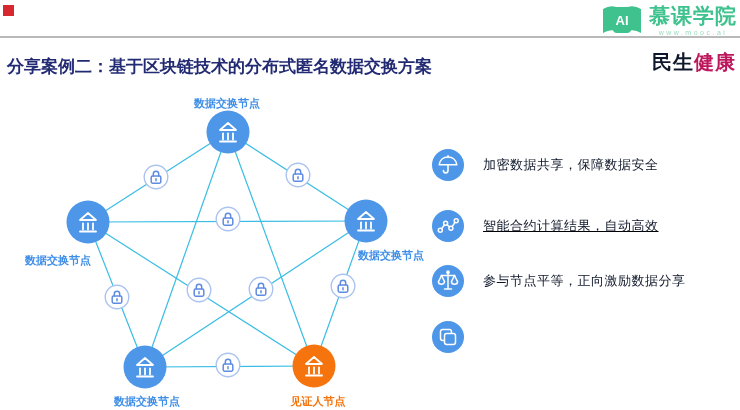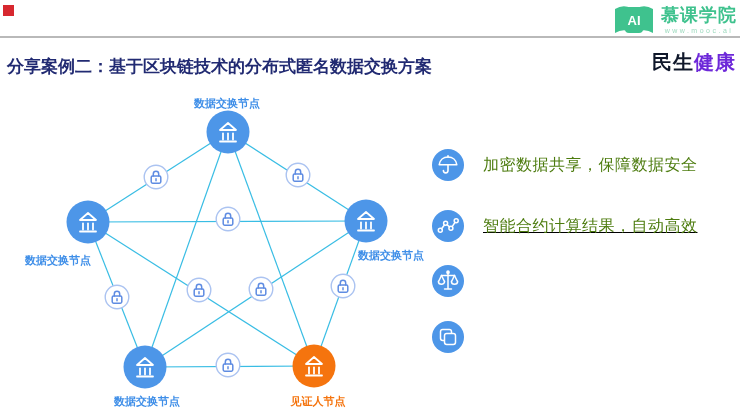--- a/index.html
+++ b/index.html
@@ -6,37 +6,37 @@
   html,body { width:740px; height:410px; }
   body {
     position:relative; background:#ffffff; overflow:hidden;
     font-family:"Liberation Sans","DejaVu Sans",sans-serif;
   }
   
   .red-marker { position:absolute; left:3px; top:5px; width:11px; height:11px; background:#d7282f; }
   .divider { position:absolute; left:0; top:36px; width:740px; height:2px; background:#b9b9b9; }
   .mooc-logo { position:absolute; right:3px; top:3px; display:flex; align-items:center; gap:5px; }
   .mooc-text { display:flex; flex-direction:column; align-items:center; line-height:1; }
-  .mooc-name { font-size:18px; font-weight:700; color:#3fc28e; letter-spacing:1px; }
+  .mooc-name { font-size:21px; font-weight:700; color:#3fc28e; letter-spacing:1px; }
   .mooc-url  { font-size:7px; color:#9bd9bd; letter-spacing:2.5px; margin-top:3px; }
   .partner-logo { position:absolute; right:4px; top:49px; font-size:20px; font-weight:700; letter-spacing:1px; }
   .partner-logo .p1 { color:#0f172a; }
-  .partner-logo .p2 { color:#6d28d9; }
+  .partner-logo .p2 { color:#be185d; }
   
   .slide-title { position:absolute; left:7px; top:55px; font-size:17px; font-weight:700; color:#212a72; white-space:nowrap; }
   
   #diagram-svg { position:absolute; left:0; top:0; width:740px; height:410px; }
   #labels { position:absolute; left:0; top:0; width:600px; height:410px; pointer-events:none; }
   .node-label { position:absolute; transform:translate(-50%,-50%); font-size:11px; font-weight:700; color:#3e8ee8; white-space:nowrap; }
   .node-label.witness { color:#f5740e;text-align:center; }
   
   .f-row { position:absolute; left:432px; display:flex; align-items:center; gap:19px; }
   .f-row.r1 { top:149px; } .f-row.r2 { top:210px;text-decoration:underline; } .f-row.r3 { top:265px; } .f-row.r4 { top:321px; }
   .feat-circle { width:32px; height:32px; border-radius:50%; background:#4d96e8; flex:0 0 32px; }
-  .feat-text { font-size:16px; color:#4d7c0f; white-space:nowrap; letter-spacing:0.5px; }
+  .feat-text { font-size:13px; color:#0f172a; white-space:nowrap; letter-spacing:0.5px; }
   .ico { display:block; }
 </style>
 </head>
 <body>
 
 <div class="red-marker"></div>
 
 <div class="mooc-logo">
   <svg class="ico" width="44" height="34" viewBox="0 0 42 34">
     <path d="M2,6 Q10,1 18,5 L18,29 Q10,25 2,30 Z" fill="#3fc28e"></path>
@@ -149,20 +149,21 @@
         <path d="M9.5,10.5 H22.5"></path>
       <circle cx="16" cy="7.2" r="1.1" fill="#ffffff"></circle>
       <path d="M9.5,10.5 L6.8,16"></path>
         <path d="M9.5,10.5 L12.2,16"></path>
         <path d="M6.4,16.2 a3.1,3.1 0 0 0 6.2,0"></path>
       <path d="M22.5,10.5 L19.8,16"></path>
         <path d="M22.5,10.5 L25.2,16"></path>
         <path d="M19.4,16.2 a3.1,3.1 0 0 0 6.2,0"></path>
     </svg>
   </div>
+  <div class="feat-text">参与节点平等，正向激励数据分享</div>
 </div>
 
 <div class="f-row r4">
   <div class="feat-circle">
     <svg class="ico" width="32" height="32" viewBox="0 0 32 32" fill="none" stroke="#ffffff" stroke-width="1.5" stroke-linejoin="round">
       <rect x="8.5" y="8.5" width="11" height="11" rx="2.2"></rect>
       <rect x="12.5" y="12.5" width="11" height="11" rx="2.2" fill="#4d96e8"></rect>
     </svg>
   </div>
 </div>

